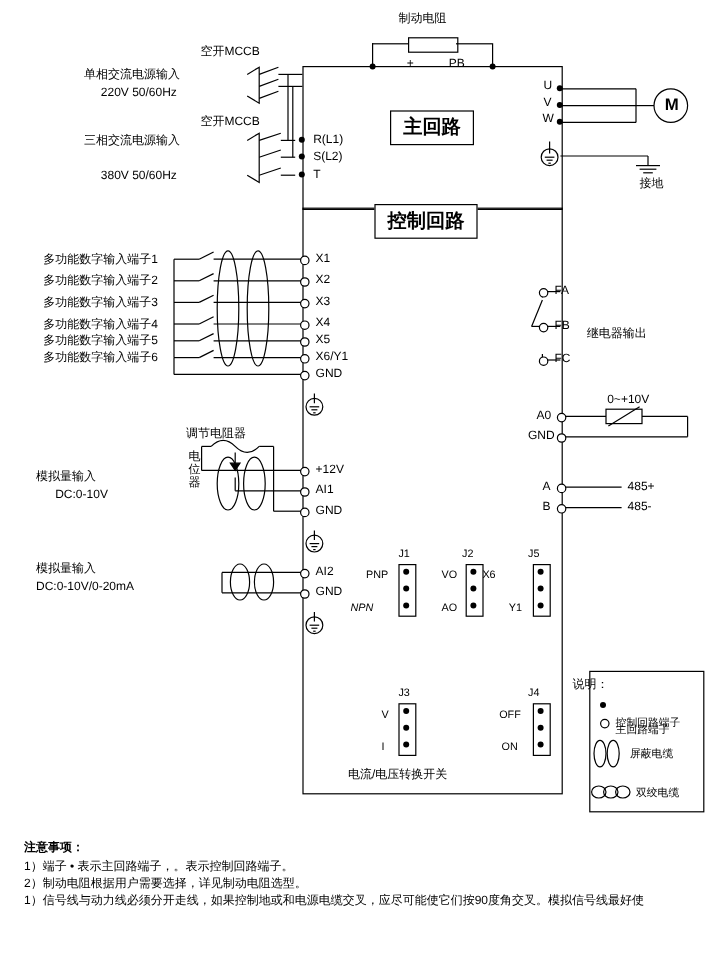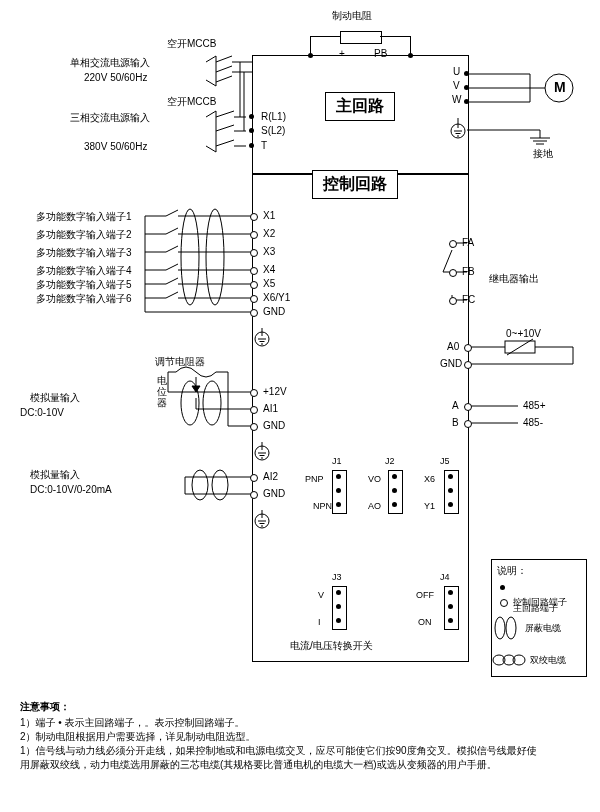--- a/index.html
+++ b/index.html
@@ -214,21 +214,21 @@
   <div class="circ" style="left:464px;top:403px;"></div>
   <div class="circ" style="left:464px;top:420px;"></div>
   <div class="lbl" style="left:452px;top:400px;">A</div>
   <div class="lbl" style="left:452px;top:417px;">B</div>
   <div class="lbl" style="left:523px;top:400px;">485+</div>
   <div class="lbl" style="left:523px;top:417px;">485-</div>
 
   <div class="lbl" style="left:155px;top:356px;">调节电阻器</div>
   <div class="lbl" style="left:157px;top:375px;width:12px;white-space:normal;line-height:11px;">电位器</div>
   <div class="lbl" style="left:30px;top:392px;">模拟量输入</div>
-  <div class="lbl" style="left:20px;top:407px;text-align:right;">DC:0-10V</div>
+  <div class="lbl" style="left:46px;top:407px;text-align:right;">DC:0-10V</div>
 
   <svg style="left:0;top:0;width:600px;height:812px;">
     <g stroke="#000" stroke-width="1" fill="none">
 
       <path d="M176 372 q10 -10 20 0 q10 10 20 0"></path>
       <line x1="196" y1="377" x2="196" y2="386"></line>
       <path d="M192 386 l4 6 l4 -6 z" fill="#000"></path>
 
       <line x1="176" y1="372" x2="168" y2="372"></line>
       <line x1="168" y1="372" x2="168" y2="392"></line>
@@ -292,45 +292,45 @@
   <div class="dot" style="left:336px;top:488px;"></div>
   <div class="dot" style="left:336px;top:502px;"></div>
   <div class="dot" style="left:392px;top:474px;"></div>
   <div class="dot" style="left:392px;top:488px;"></div>
   <div class="dot" style="left:392px;top:502px;"></div>
   <div class="dot" style="left:448px;top:474px;"></div>
   <div class="dot" style="left:448px;top:488px;"></div>
   <div class="dot" style="left:448px;top:502px;"></div>
 
   <div class="lbl sm" style="left:305px;top:473px;">PNP</div>
-  <div class="lbl sm" style="left:313px;top:500px;">NPN</div>
+  <div class="lbl sm" style="left:292px;top:500px;font-style:italic;">NPN</div>
   <div class="lbl sm" style="left:368px;top:473px;">VO</div>
   <div class="lbl sm" style="left:368px;top:500px;">AO</div>
-  <div class="lbl sm" style="left:424px;top:473px;">X6</div>
+  <div class="lbl sm" style="left:402px;top:473px;">X6</div>
   <div class="lbl sm" style="left:424px;top:500px;">Y1</div>
 
   <div class="lbl sm" style="left:332px;top:571px;">J3</div>
   <div class="lbl sm" style="left:440px;top:571px;">J4</div>
   <div class="jbox" style="left:332px;top:586px;height:42px;"></div>
   <div class="jbox" style="left:444px;top:586px;height:42px;"></div>
   <div class="dot" style="left:336px;top:590px;"></div>
   <div class="dot" style="left:336px;top:604px;"></div>
   <div class="dot" style="left:336px;top:618px;"></div>
   <div class="dot" style="left:448px;top:590px;"></div>
   <div class="dot" style="left:448px;top:604px;"></div>
   <div class="dot" style="left:448px;top:618px;"></div>
   <div class="lbl sm" style="left:318px;top:589px;">V</div>
   <div class="lbl sm" style="left:318px;top:616px;">I</div>
   <div class="lbl sm" style="left:416px;top:589px;">OFF</div>
   <div class="lbl sm" style="left:418px;top:616px;">ON</div>
 
   <div class="lbl" style="left:290px;top:640px;">电流/电压转换开关</div>
 
   <div class="box" style="left:491px;top:559px;width:94px;height:116px;"></div>
-  <div class="lbl" style="left:497px;top:565px;">说明：</div>
+  <div class="lbl" style="left:477px;top:565px;">说明：</div>
   <div class="dot" style="left:500px;top:585px;"></div>
   <div class="lbl sm" style="left:513px;top:582px;margin-top:20px;">主回路端子</div>
   <div class="circ" style="left:500px;top:599px;"></div>
   <div class="lbl sm" style="left:513px;top:596px;">控制回路端子</div>
   <svg style="left:0;top:0;width:600px;height:812px;">
     <g stroke="#000" stroke-width="1" fill="none">
       <ellipse cx="500" cy="628" rx="5" ry="11"></ellipse>
       <ellipse cx="511" cy="628" rx="5" ry="11"></ellipse>
       <ellipse cx="499" cy="660" rx="6" ry="5"></ellipse>
       <ellipse cx="509" cy="660" rx="6" ry="5"></ellipse>
@@ -338,16 +338,15 @@
     </g>
   </svg>
   <div class="lbl sm" style="left:525px;top:622px;">屏蔽电缆</div>
   <div class="lbl sm" style="left:530px;top:654px;">双绞电缆</div>
 
   <div class="notes">
     <div class="t">注意事项：</div>
     <div>1）端子 • 表示主回路端子，。表示控制回路端子。</div>
     <div>2）制动电阻根据用户需要选择，详见制动电阻选型。</div>
     <div>1）信号线与动力线必须分开走线，如果控制地或和电源电缆交叉，应尽可能使它们按90度角交叉。模拟信号线最好使</div>
-    <div>用屏蔽双绞线，动力电缆选用屏蔽的三芯电缆(其规格要比普通电机的电缆大一档)或选从变频器的用户手册。</div>
   </div>
 
 </div>
 
 </body></html>

